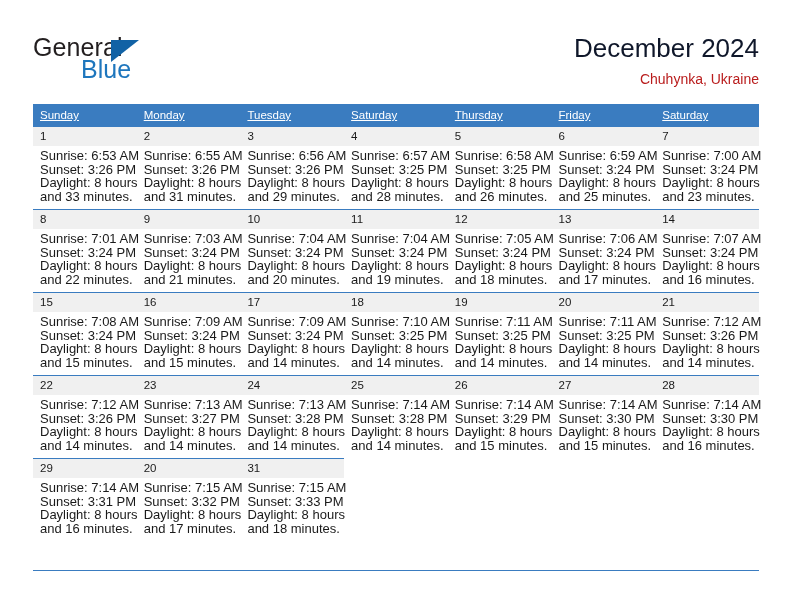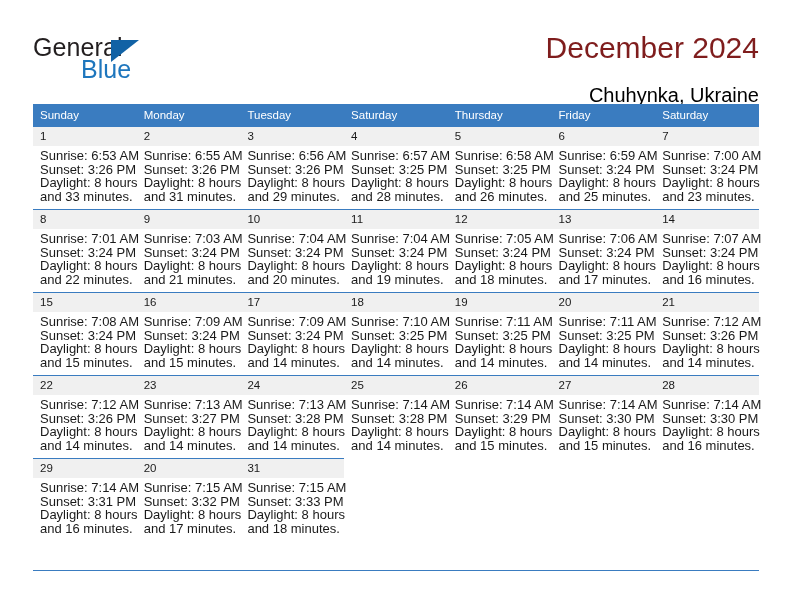--- a/index.html
+++ b/index.html
@@ -63,31 +63,31 @@
     border-bottom: 22px solid transparent;
   }
 
   .title-block {
     position: absolute;
     right: 33px;
     top: 30px;
     text-align: right;
   }
   .cal-title {
-    font-size: 30px;
+    font-size: 26px;
     font-weight: normal;
-    color: #7f1d1d;
+    color: #0f172a;
     line-height: 36px;
     white-space: nowrap;
   }
   .cal-subtitle {
-    font-size: 20px;
-    color: #000000;
+    font-size: 14px;
+    color: #b91c1c;
     line-height: 22px;
-    margin-top: 18px;
+    margin-top: 2px;
     white-space: nowrap;
   }
 
   
   .calendar {
     position: absolute;
     left: 33px;
     top: 104px;
     width: 726px;
     border-collapse: collapse;
@@ -95,20 +95,21 @@
   }
   .calendar th {
     background: #3a7cc0;
     color: #ffffff;
     font-size: 11.5px;
     font-weight: normal;
     text-align: left;
     padding: 5px 0 5px 7px;
     height: 12px;
     border: none;
+    text-decoration: underline;
   }
   .calendar td {
     vertical-align: top;
     padding: 0;
     border: none;
     width: 103.71px;
     height: 83px;
   }
   .cell {
     position: relative;

